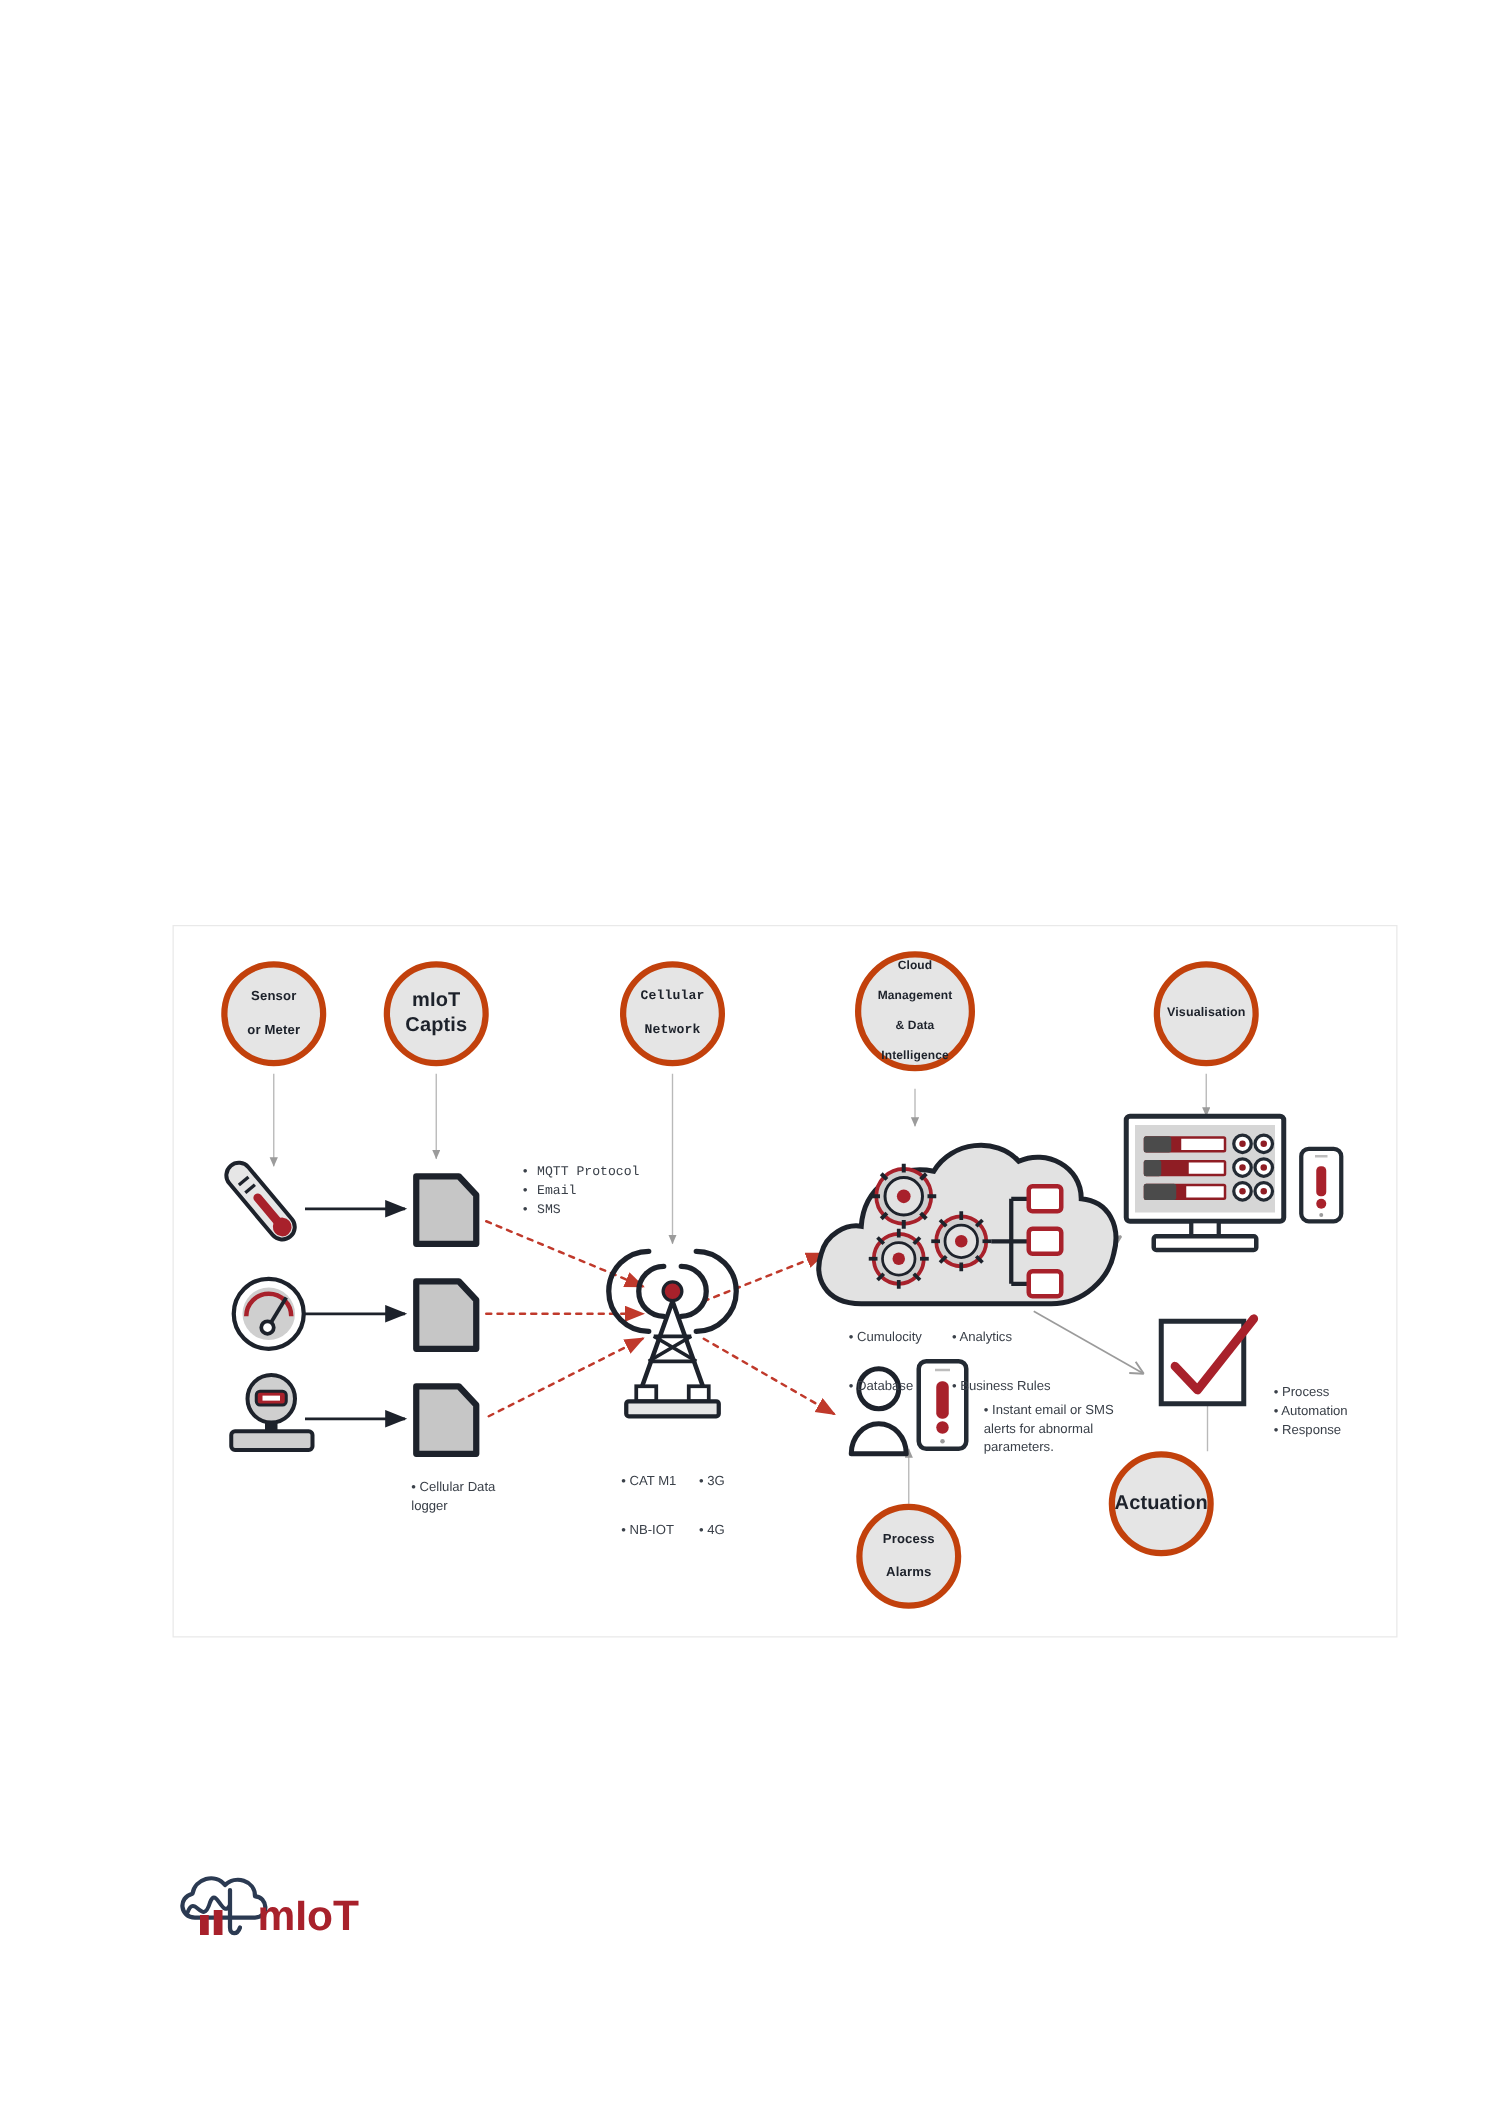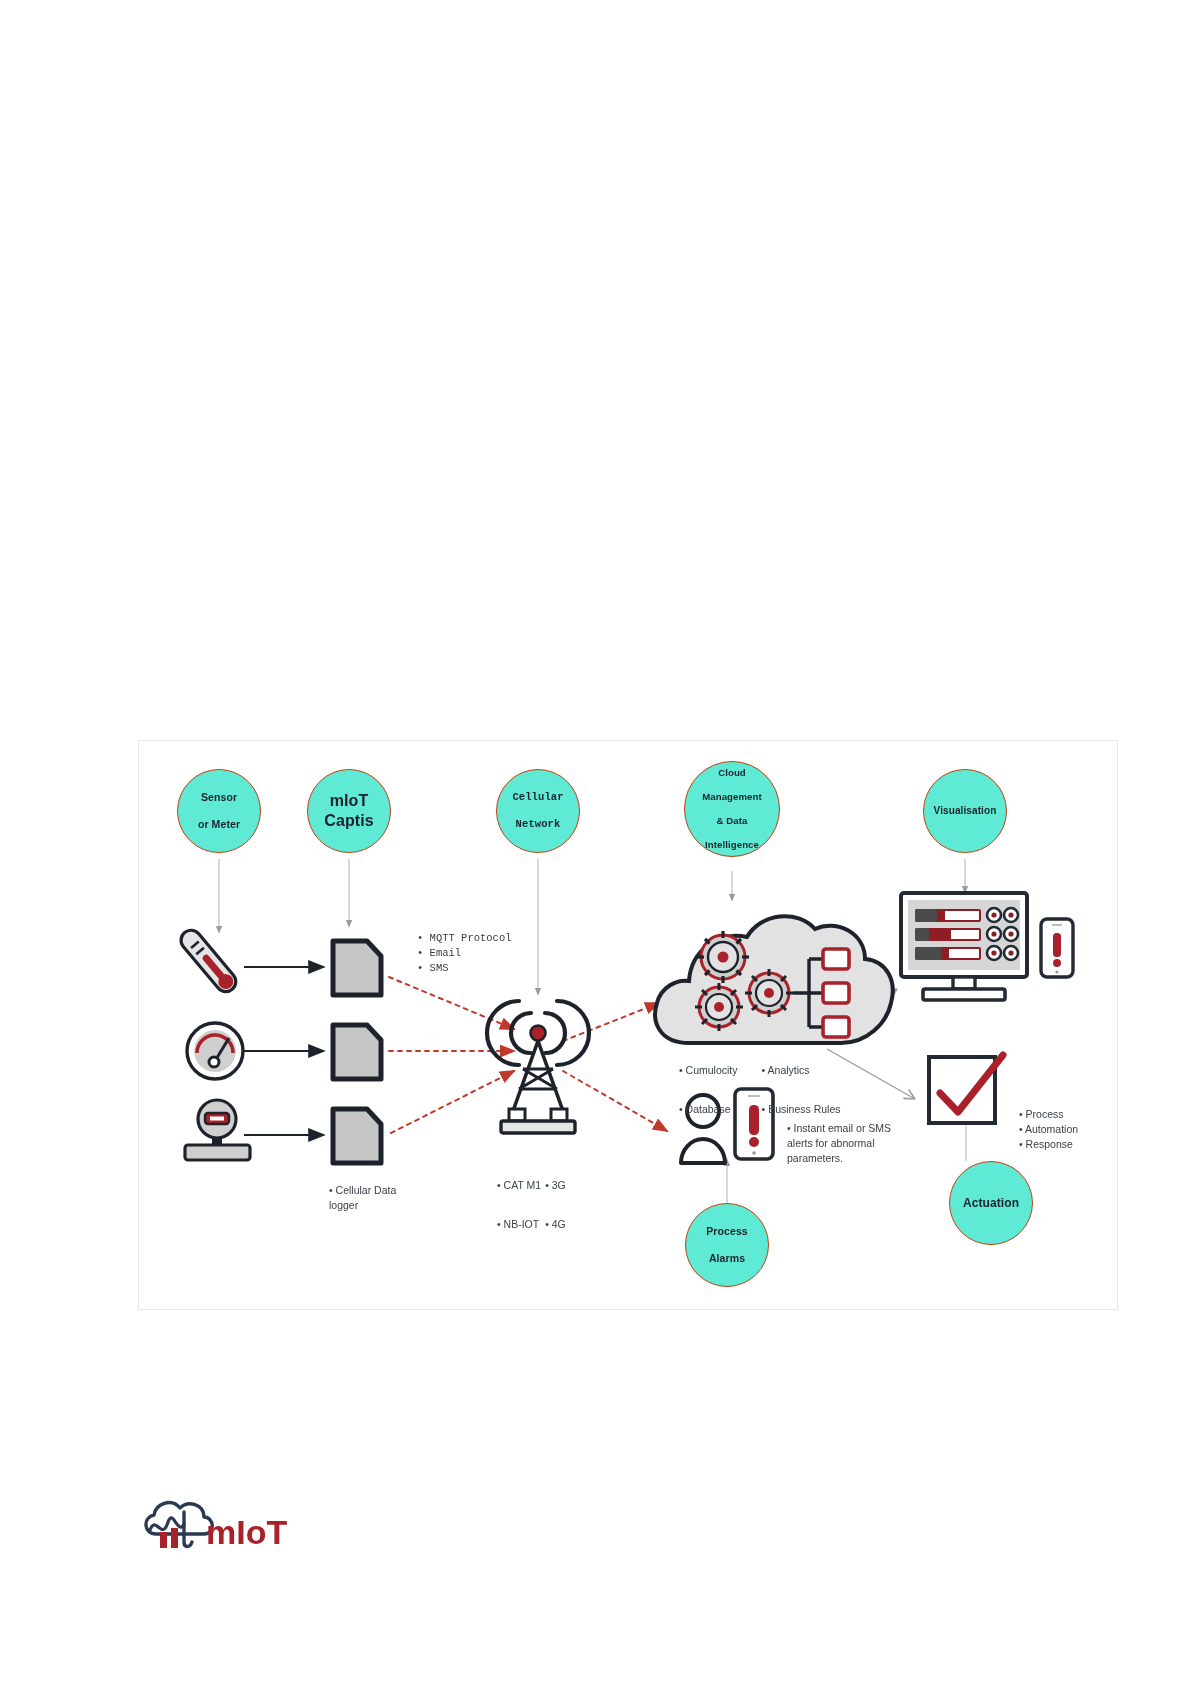--- a/index.html
+++ b/index.html
@@ -18,23 +18,23 @@
     position: absolute;
     left: 138px; top: 740px;
     width: 980px; height: 570px;
     border: 1px solid #e9e9e9;
     background: #fff;
   }
 
   
   .stage-circle {
     position: absolute;
-    border: 1px solid #c2410c;
+    border: 5px solid #c2410c;
     border-radius: 50%;
-    background: #5eead4;
+    background: #e5e5e5;
     display: flex;
     align-items: center;
     justify-content: center;
     text-align: center;
     line-height: 1.25;
     color: #1d222b;
     font-weight: 700;
     letter-spacing: .1px;
   }
   .stage-circle span { display: block; padding: 0 4px; }
@@ -43,21 +43,21 @@
   .bullets {
     position: absolute;
     font-size: 10.5px;
     line-height: 1.42;
     color: #3a4049;
   }
   .bullets div { white-space: nowrap; }
   .bullets .b::before { content: "• "; }
   .bullets.wrap div { white-space: normal; }
 
-  .cols { position: absolute; display: flex; gap: 4px; font-size: 10.5px; line-height: 1.45; color: #3a4049;}
+  .cols { position: absolute; display: flex; gap: 18px; font-size: 10.5px; line-height: 1.45; color: #3a4049;}
   .cols .col div::before { content: "• "; }
   .cols .col div { white-space: nowrap; margin-top: 24px; }
 
   
   #wires { position: absolute; left: 0; top: 0; width: 980px; height: 570px; }
 
   
   .logger {
     position: absolute;
     width: 56px; height: 62px;
@@ -308,21 +308,21 @@
     <span>Visualisation</span>
   </div>
 
   <div class="stage-circle" style="left:546px; top:462px; width:84px; height:84px; font-size:10.5px;">
     <span>
       <span>Process</span><br>
       <span>Alarms</span>
     </span>
   </div>
 
-  <div class="stage-circle" style="left:810px; top:420px; width:84px; height:84px; font-size:12px;text-align:right;">
+  <div class="stage-circle" style="left:748px; top:420px; width:84px; height:84px; font-size:16px;text-align:right;">
     <span>Actuation</span>
   </div>
 
   <svg class="logger" style="left:190px; top:196px;" viewBox="0 0 56 62">
     <path d="M4 4 H38 L52 19 V58 H4 Z" fill="#c6c6c6" stroke="#1d222b" stroke-width="5" stroke-linejoin="round"></path>
   </svg>
   <svg class="logger" style="left:190px; top:280px;" viewBox="0 0 56 62">
     <path d="M4 4 H38 L52 19 V58 H4 Z" fill="#c6c6c6" stroke="#1d222b" stroke-width="5" stroke-linejoin="round"></path>
   </svg>
   <svg class="logger" style="left:190px; top:364px;" viewBox="0 0 56 62">

